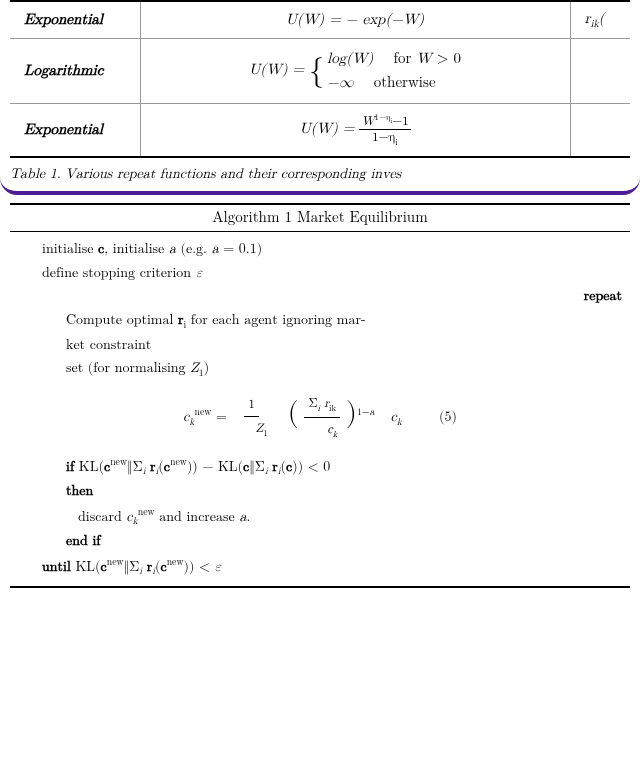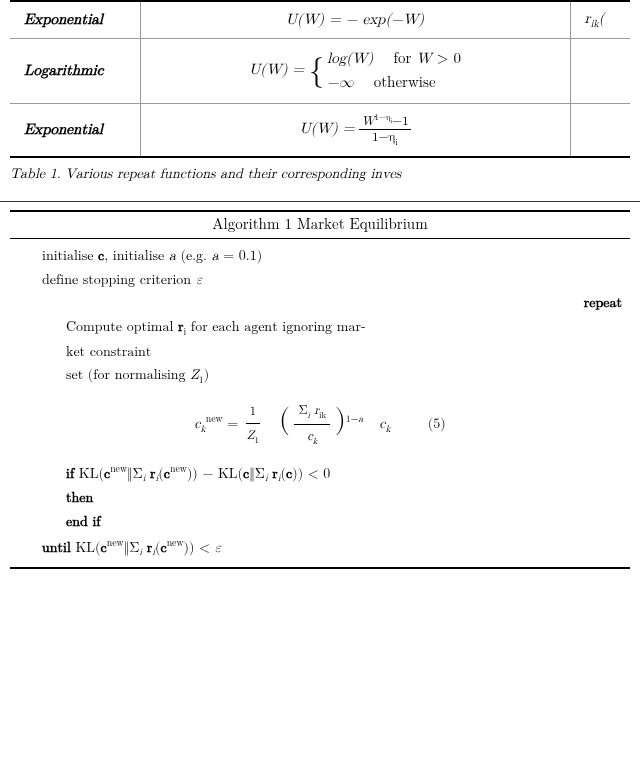--- a/index.html
+++ b/index.html
@@ -8,22 +8,23 @@
       font-size: 15px;
       background: #fff;
       color: #000;
       width: 640px;
       min-height: 771px;
       overflow: hidden;
     }
 
     
     .table-section {
-      padding: 0 10px 10px 10px;
-      border-bottom: 1px solid #4c1d95;
+      padding: 0 10px 0 10px;
+      border-bottom: 4px solid #4c1d95;
+      border-radius: 17px;
     }
 
     .utility-table {
       width: 100%;
       border-collapse: collapse;
       border-top: 2px solid #000;
       border-bottom: 2px solid #000;
     }
 
     .utility-table td {
@@ -179,20 +180,21 @@
 
     .big-frac .num {
       border-bottom: 1.5px solid #000;
       padding: 1px 4px;
       font-size: 0.9em;
     }
 
     .big-frac .den {
       padding: 1px 4px;
       font-size: 0.9em;
+      margin-left: 20px;
     }
   </style>
 </head>
 <body>
 
 <div class="table-section">
   <table class="utility-table">
     <tbody>
         <tr>
       <td class="label-cell"><span class="math">Exponential</span></td>
@@ -296,20 +298,23 @@
           <span class="eq-number">(5)</span>
         </div>
       </div>
 
       <div class="indent2">
         <b>if</b> KL(<b>c</b><sup>new</sup>‖Σ<sub><i>i</i></sub> <b>r</b><sub><i>i</i></sub>(<b>c</b><sup>new</sup>)) − KL(<b>c</b>‖Σ<sub><i>i</i></sub> <b>r</b><sub><i>i</i></sub>(<b>c</b>)) &lt; 0
       </div>
       <div class="indent2">
         <b>then</b>
       </div>
+      <div class="indent2" style="padding-left:60px;">
+        discard <i>c</i><sub><i>k</i></sub><sup>new</sup> and increase <i>a</i>.
+      </div>
       <div class="indent2">
         <b>end if</b>
       </div>
       <div class="indent1">
         <b>until</b> KL(<b>c</b><sup>new</sup>‖Σ<sub><i>i</i></sub> <b>r</b><sub><i>i</i></sub>(<b>c</b><sup>new</sup>)) &lt; <i>ε</i>
       </div>
 
     </div>
   </div>
 </div>

